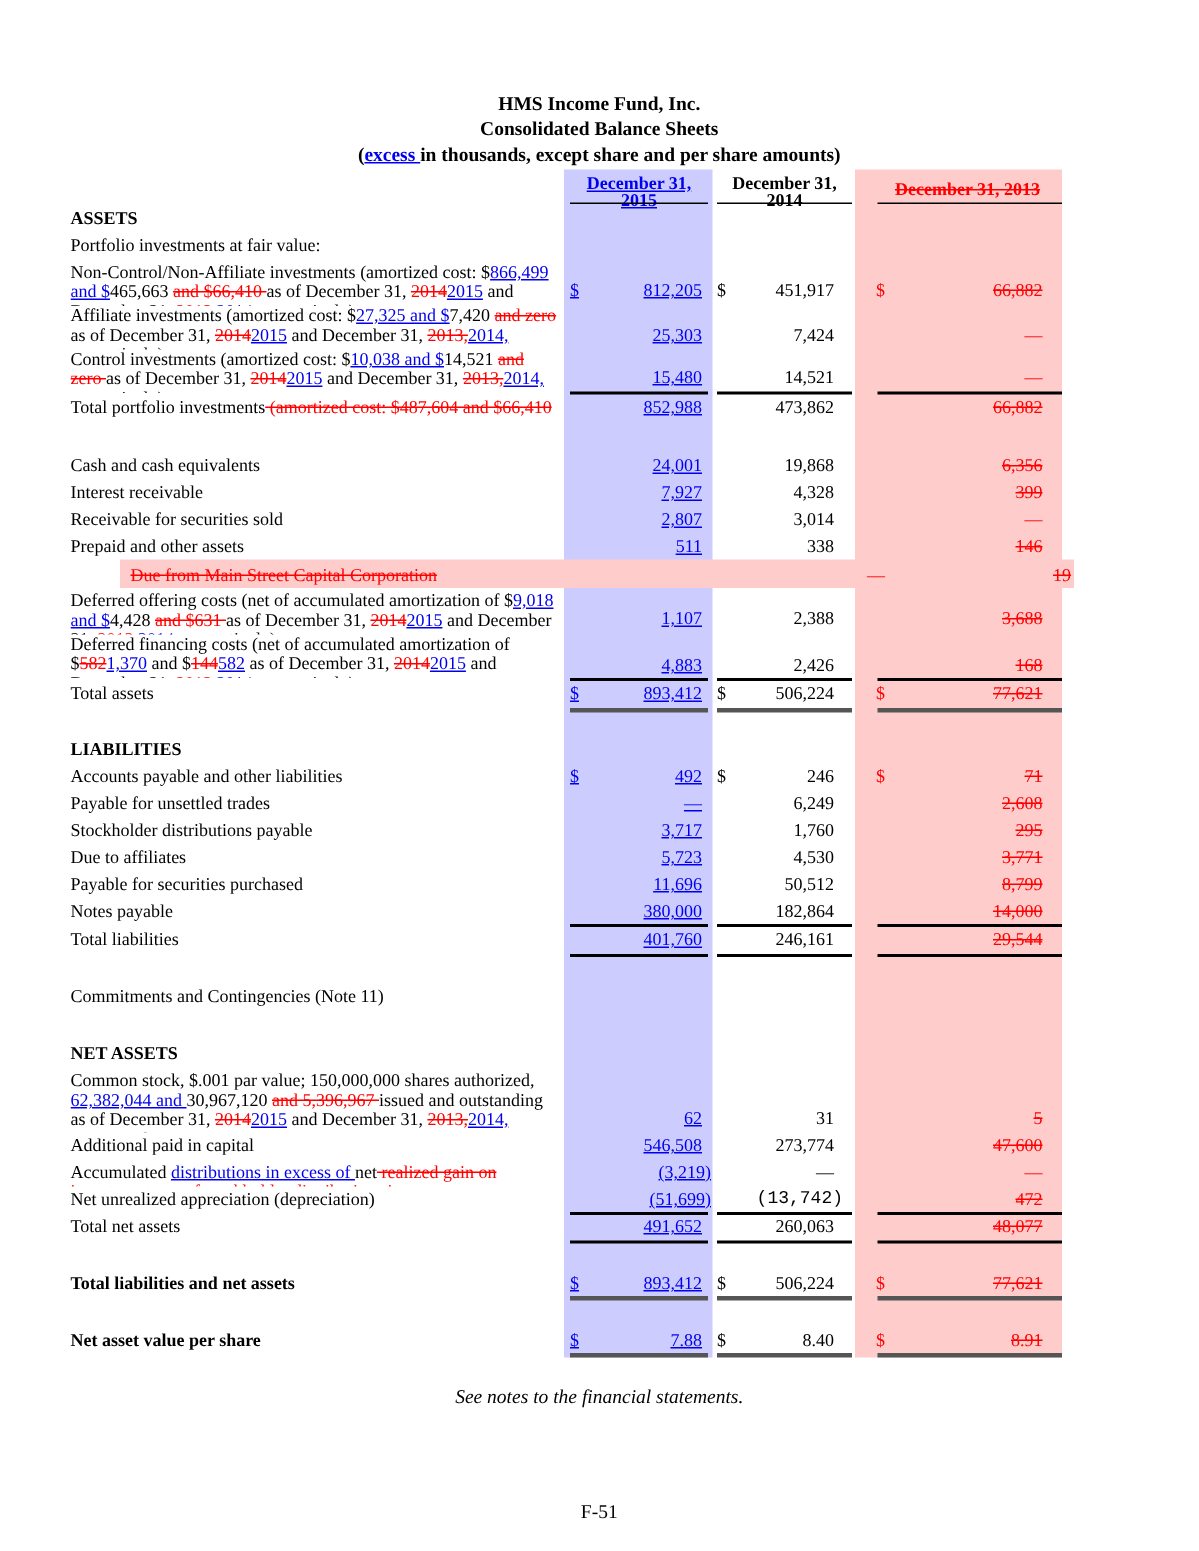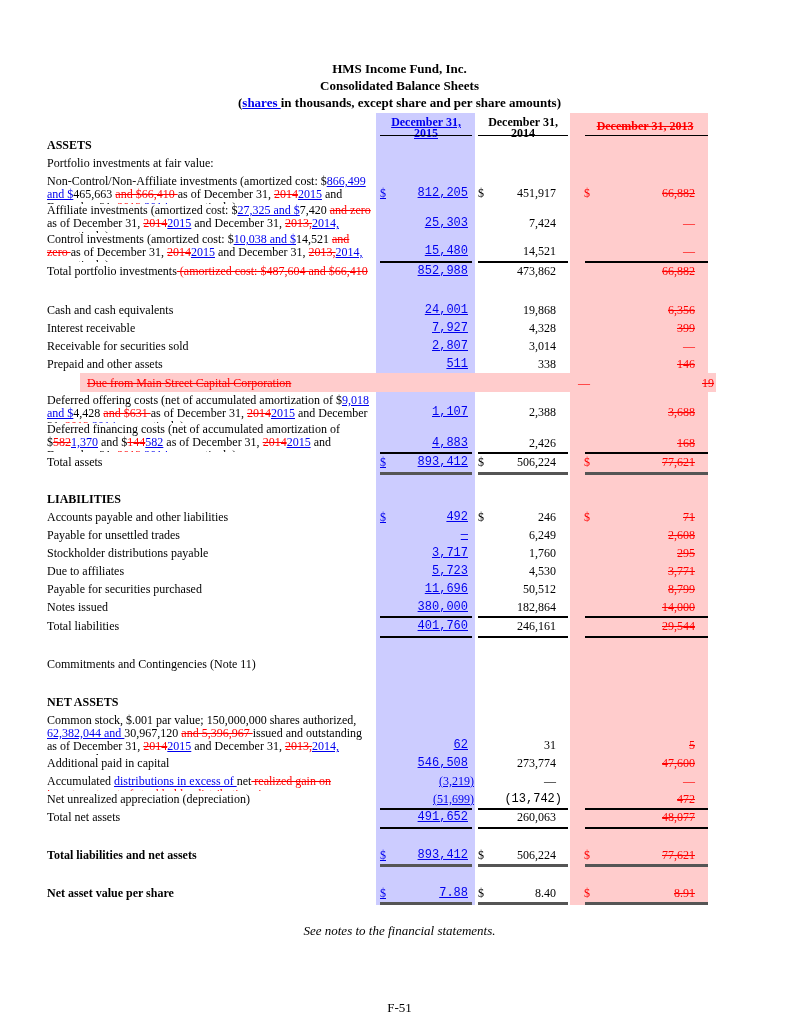--- a/index.html
+++ b/index.html
@@ -9,41 +9,41 @@
   .ins { color: #0000ee; text-decoration: underline; }
   .del { color: #ff0000; text-decoration: line-through; }
   .col-blue { position: absolute; left: 376px; width: 99px; top: 113px; height: 792px; background: #ccccff; }
   .col-pink { position: absolute; left: 570px; width: 138px; top: 113px; height: 792px; background: #ffcccc; }
   .row { position: absolute; left: 0; width: 799px; height: 18px; }
   .lbl { position: absolute; left: 47px; width: 325px; line-height: 13px; font-size: 12px; }
   .lbl.clip { overflow: hidden; }
   .bold { font-weight: bold; }
   .cur { position: absolute; font-size: 12px; }
   .val { position: absolute; text-align: right; font-size: 12px; }
-  .v15 { left: 380px; width: 88px; font-family: Liberation Mono, monospace; }
+  .v15 { left: 380px; width: 88px; }
   .v14 { left: 478px; width: 78px; }
   .v13 { left: 575px; width: 120px; }
   .c15 { left: 380px; }
   .c14 { left: 478px; }
   .c13 { left: 584px; }
   .rule { position: absolute; height: 2px; background: #000; }
   .dbl { position: absolute; height: 3px; background: #555; }
   .hdr { position: absolute; text-align: center; font-weight: bold; font-size: 12px; line-height: 11px; }
   .footer { position: absolute; left: 0; width: 799px; text-align: center; }
 </style>
 </head>
 <body>
 
 <div class="col-blue"></div>
 <div class="col-pink"></div>
 
 <div class="title" style="top:60px">HMS Income Fund, Inc.</div>
 <div class="title" style="top:77px">Consolidated Balance Sheets</div>
 <div class="title" style="top:94px">
-  <span>(</span><span class="ins">shares </span><span>in thousands, except share and per share amounts)</span>
+  <span>(</span><span class="ins">excess </span><span>in thousands, except share and per share amounts)</span>
 </div>
 
 <div class="hdr ins" style="left:380px;width:92px;top:117px;">
   <div>December 31,</div>
   <div>2015</div>
 </div>
 <div class="hdr" style="left:478px;width:90px;top:117px;">
   <div>December 31,</div>
   <div>2014</div>
 </div>
@@ -198,21 +198,21 @@
   <span class="val v13 del">3,771</span>
 </div>
 
 <div class="lbl" style="top:583px">Payable for securities purchased</div>
 <div class="row" style="top:582px">
   <span class="val v15 ins">11,696</span>
   <span class="val v14">50,512</span>
   <span class="val v13 del">8,799</span>
 </div>
 
-<div class="lbl" style="top:601px">Notes issued</div>
+<div class="lbl" style="top:601px">Notes payable</div>
 <div class="row" style="top:600px">
   <span class="val v15 ins">380,000</span>
   <span class="val v14">182,864</span>
   <span class="val v13 del">14,000</span>
 </div>
 <div class="rule" style="left:380px;width:92px;top:616px;"></div>
 <div class="rule" style="left:478px;width:90px;top:616px;"></div>
 <div class="rule" style="left:585px;width:123px;top:616px;"></div>
 
 <div class="lbl" style="top:620px">Total liabilities</div>

